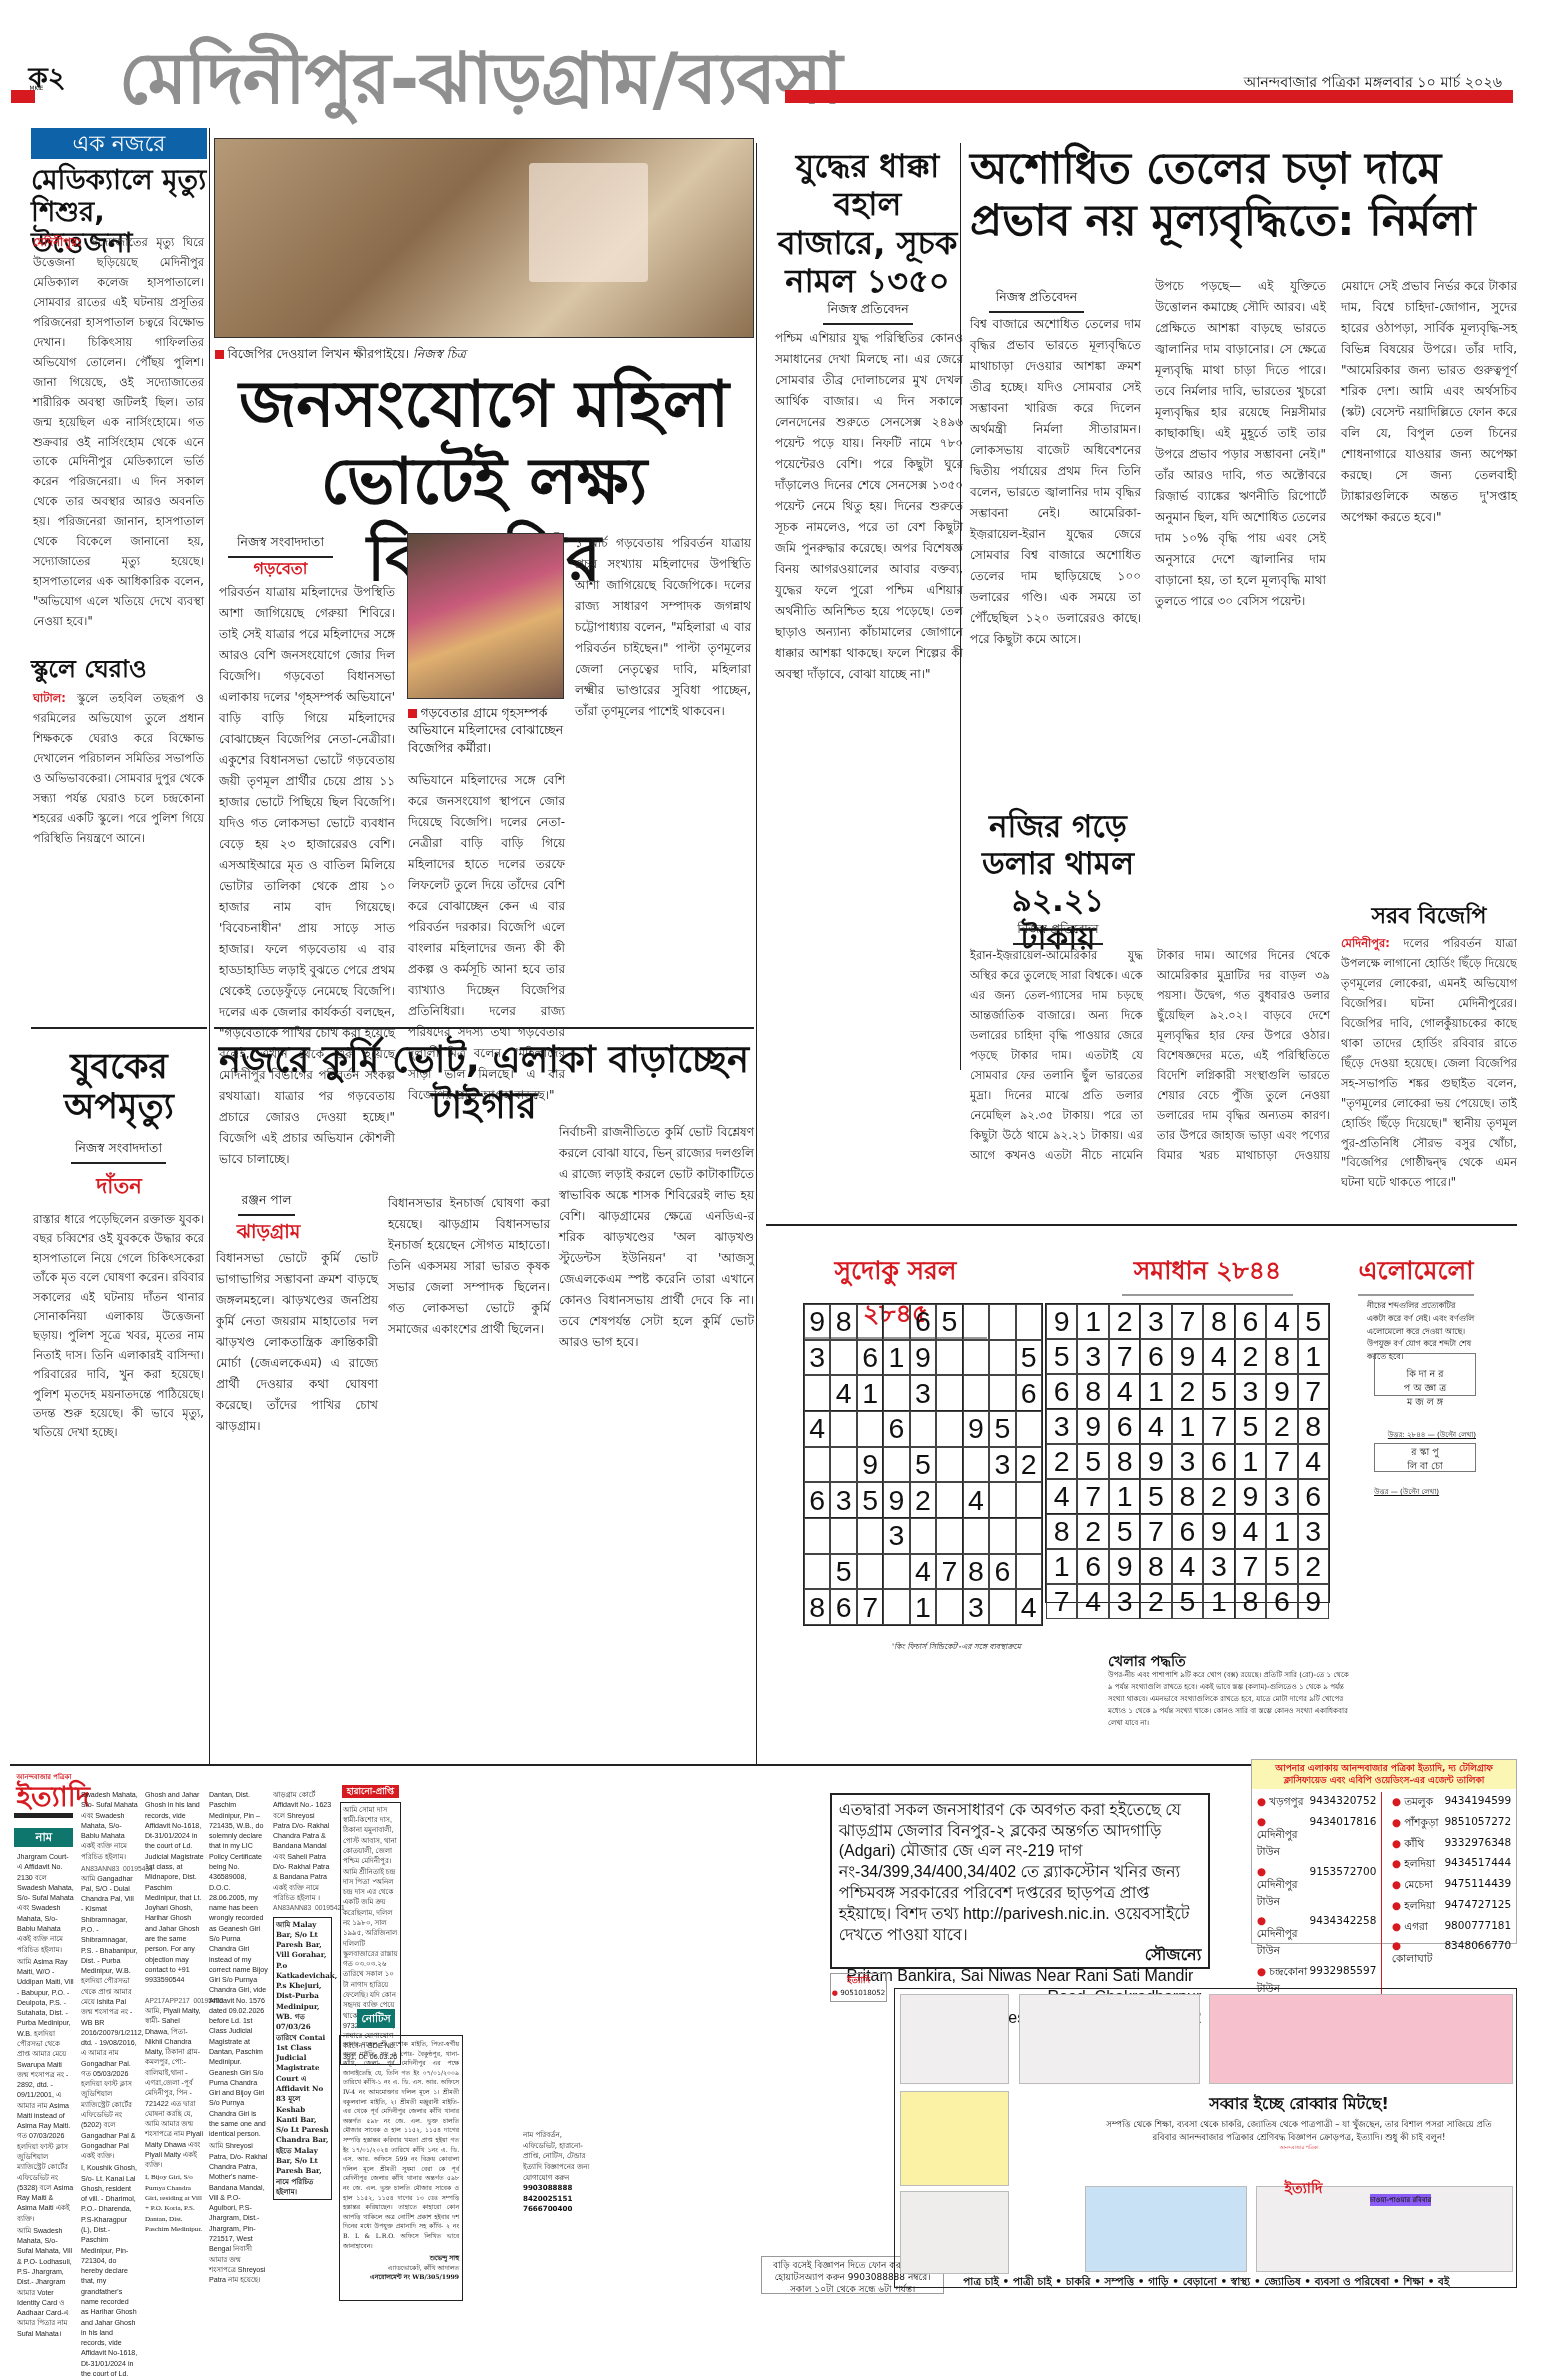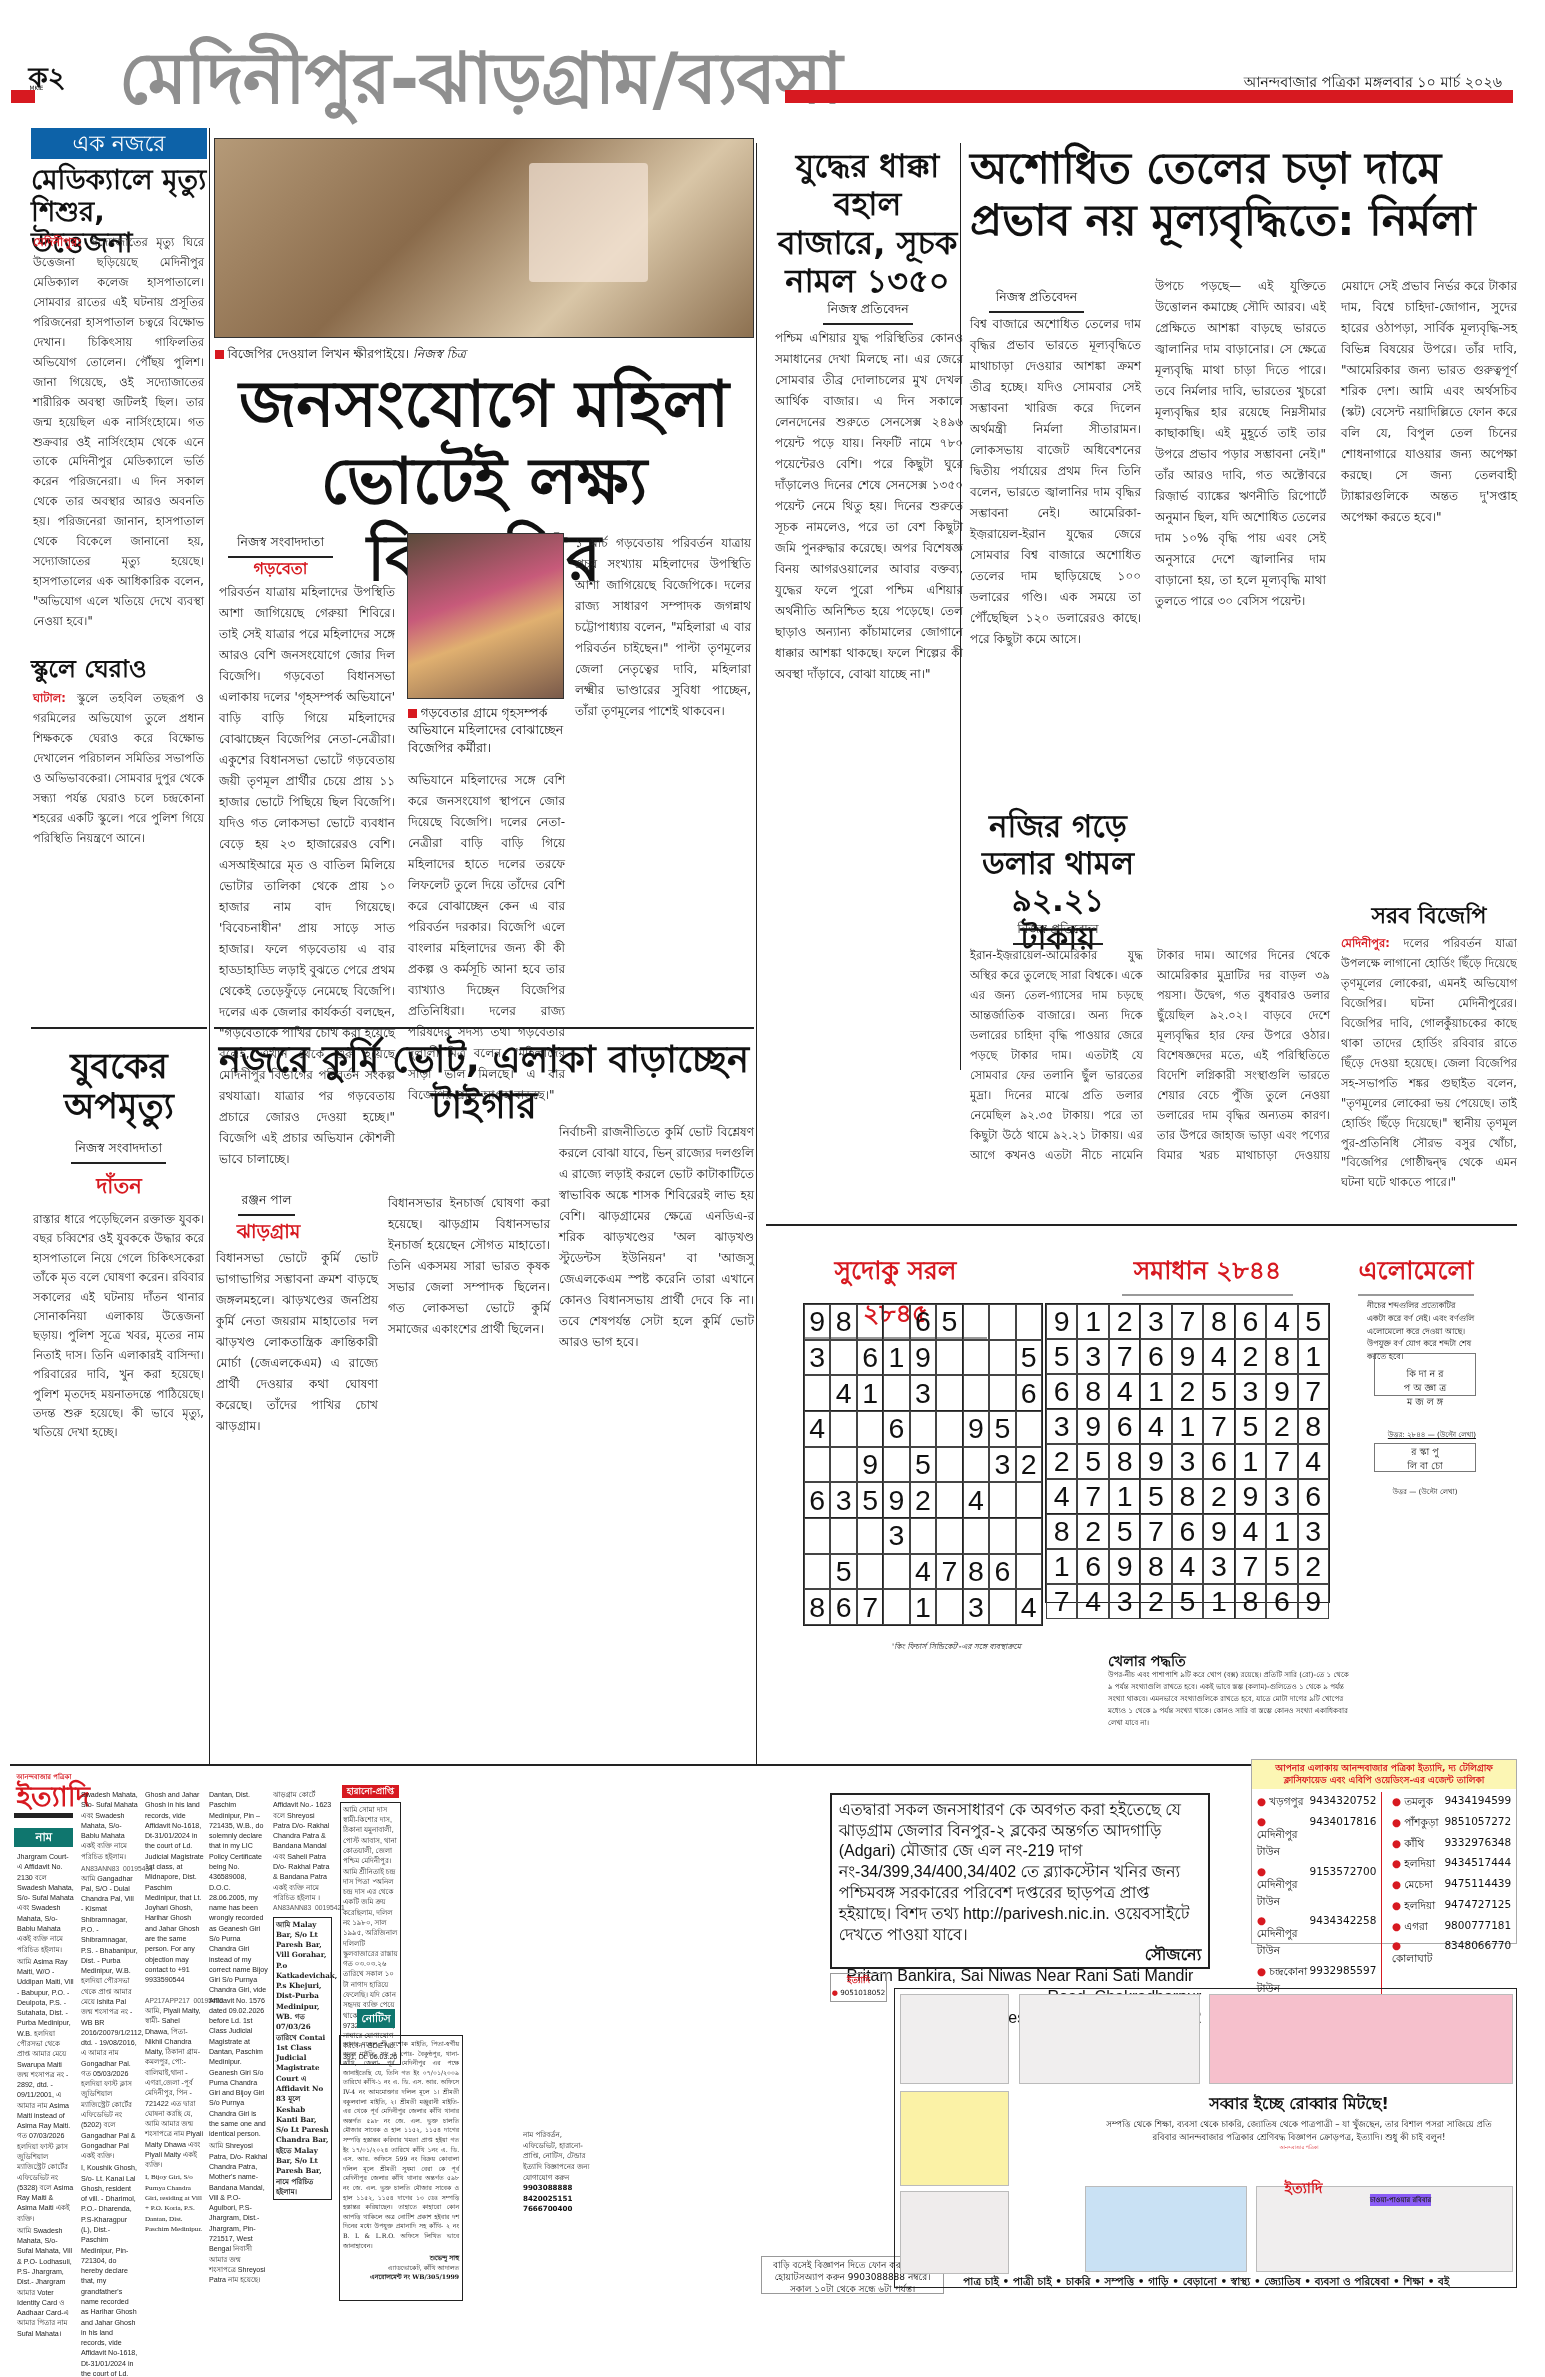--- a/index.html
+++ b/index.html
@@ -288,21 +288,21 @@
 <div class="abs" id="elo1" style="left:1374px;top:1353px;width:102px;height:43px;border:1px solid #777;font-size:9.5px;text-align:center;line-height:1.45;padding-top:13px">
     <div>কি দা ন র</div>
     <div>প অ জ্ঞা ত্র</div>
     <div>ম জ ল ঙ্গ</div>
   </div>
 <div class="abs" style="left:1374px;top:1429px;width:102px;font-size:7.1px;text-align:right;text-decoration:underline">উত্তর: ২৮৪৪ — (উল্টো লেখা)</div>
 <div class="abs" id="elo2" style="left:1374px;top:1443px;width:102px;height:28.5px;border:1px solid #777;font-size:9.5px;text-align:center;line-height:1.45;padding-top:1px">
     <div>র স্কা পু</div>
     <div>লি বা চো</div>
   </div>
-<div class="abs" style="left:1374px;top:1486px;width:102px;font-size:7.1px;text-align:center;">উত্তর — (উল্টো লেখা)</div>
+<div class="abs" style="left:1374px;top:1486px;width:102px;font-size:7.1px;text-align:left;text-decoration:underline">উত্তর — (উল্টো লেখা)</div>
 
 <div class="abs hline" style="left:9.5px;top:1764px;width:1507px"></div>
 
 <div class="abs" style="left:16.6px;top:1771px;width:57px;font-size:6.7px;color:#d71920;font-weight:bold">আনন্দবাজার পত্রিকা</div>
 <div class="abs red" style="left:16.6px;top:1776px;width:59px;font-size:27.6px;font-weight:bold">ইত্যাদি</div>
 <div class="abs" style="left:14.3px;top:1813px;width:59px;height:4.8px;background:#222"></div>
 <div class="abs red-tab" style="left:14.3px;top:1828px;width:59px;height:19px;font-size:11.4px;line-height:19px">নাম পরিবর্তন</div>
 <div class="abs ad-col" id="col1" style="left:17px;top:1852px;width:57px;font-size:7.1px;line-height:1.45">
     <div style="margin-bottom: 1.9px;">Jhargram Court-এ Affidavit No. 2130 বলে Swadesh Mahata, S/o- Sufal Mahata এবং Swadesh Mahata, S/o- Bablu Mahata একই ব্যক্তি নামে পরিচিত হইলাম।</div>
     <div style="margin-bottom: 1.9px;">আমি Asima Ray Maiti, W/O - Uddipan Maiti, Vill - Babupur, P.O. - Deulpota, P.S. - Sutahata, Dist. - Purba Medinipur, W.B. হলদিয়া পৌরসভা থেকে প্রাপ্ত আমার মেয়ে Swarupa Maiti জন্ম শংসাপত্র নং - 2892, dtd. - 09/11/2001, এ আমার নাম Asima Maiti instead of Asima Ray Maiti. গত 07/03/2026 হলদিয়া ফাস্ট ক্লাস জুডিশিয়াল ম্যাজিস্ট্রেট কোর্টের এফিডেভিট নং (5328) বলে Asima Ray Maiti &amp; Asima Maiti একই ব্যক্তি।</div>

